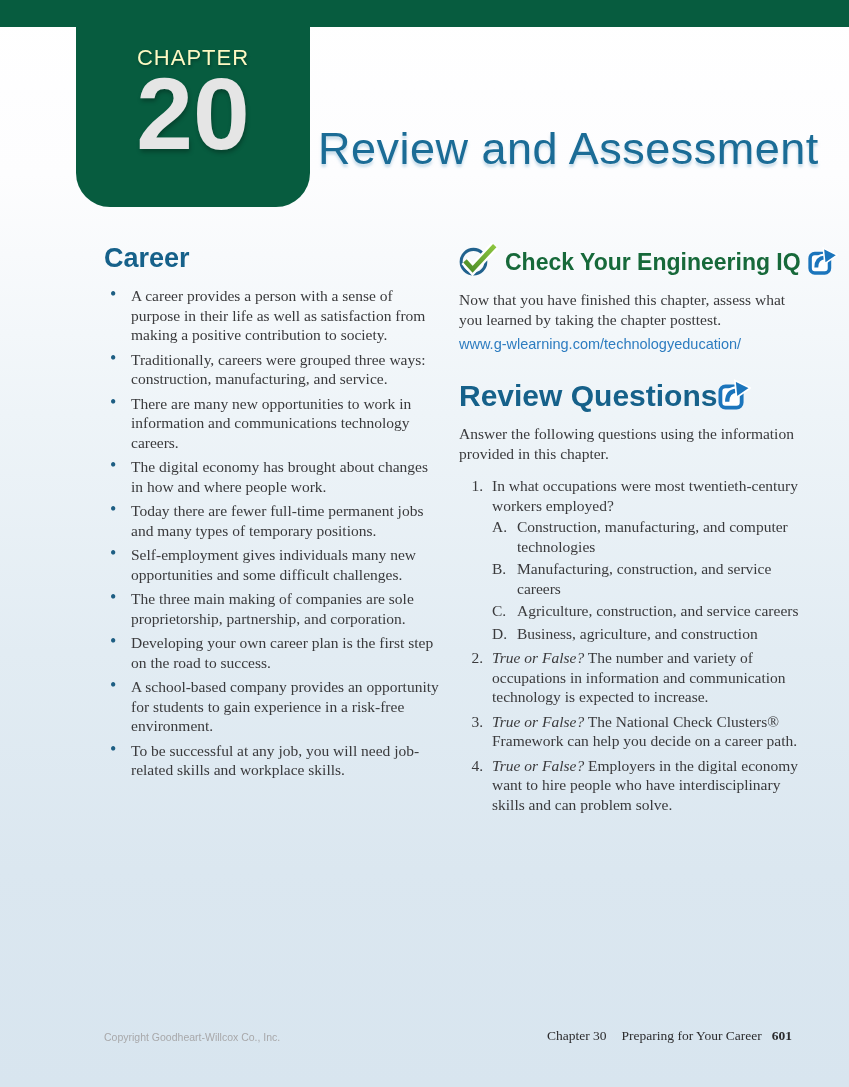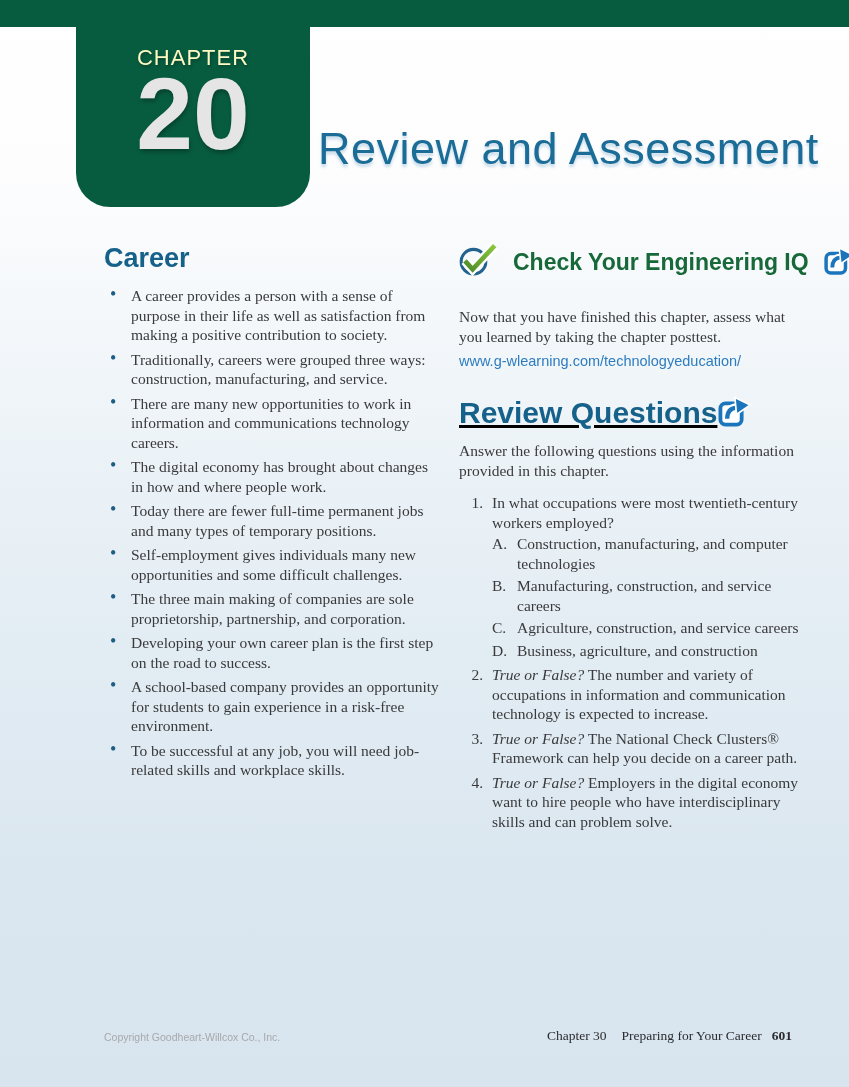--- a/index.html
+++ b/index.html
@@ -70,39 +70,39 @@
     font-size:15.5px; line-height:19.5px; color:#3a3a3c;
   }
   ul.summary-list li::before {
     content:"•";
     position:absolute; left:6px; top:-1px;
     color:#1d5e83; font-size:18px;
   }
 
   
   .iq-heading-row {
-    display:flex; align-items:center; gap:14px;
-    margin-bottom:26px;
+    display:flex; align-items:center; gap:6px;
+    margin-bottom:9px;
   }
   .iq-heading {
     color:#17693a;
     font-family:"Liberation Sans", sans-serif;
     font-size:23px; font-weight:700;
     white-space:nowrap;
   }
   .url-link {
     display:inline-block;
     margin-top:7px;
     font-family:"Liberation Sans", sans-serif;
     font-size:14.5px; color:#2d7cc0;
     text-decoration:none;
   }
   .rq-heading-row {
     display:flex; align-items:center; gap:0;
-    margin-top:24px; margin-bottom:9px;text-decoration:underline;
+    margin-top:24px; margin-bottom:9px;
   }
   .rq-heading {
     color:#16618a;
     font-family:"Liberation Sans", sans-serif;
     font-size:30px; font-weight:700;
     white-space:nowrap;
   }
 
   ol.question-list { list-style:none; margin-top:13px; }
   ol.question-list > li {

